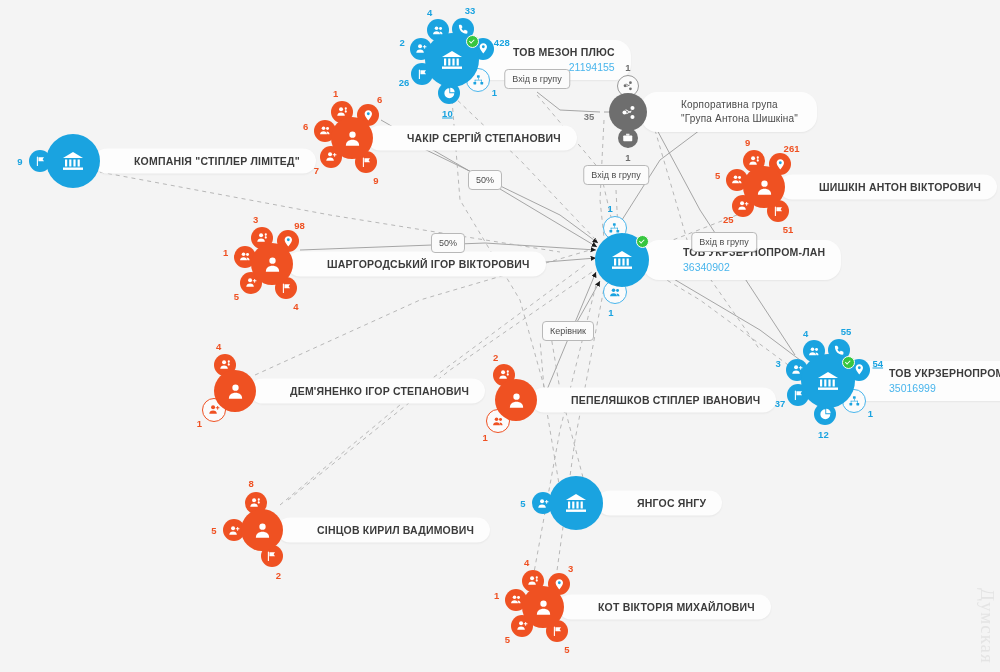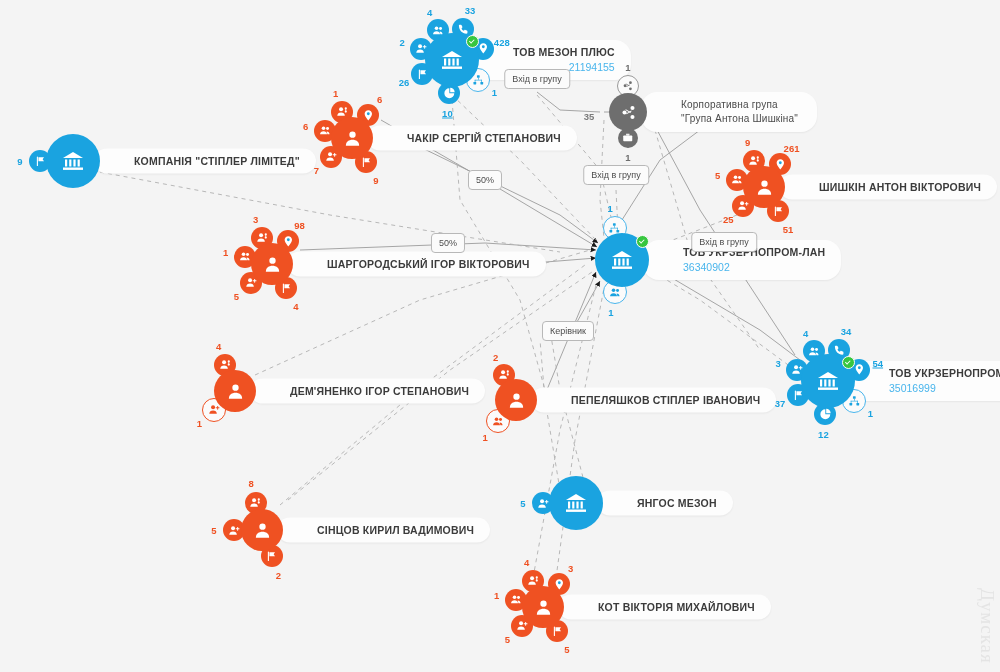--- a/index.html
+++ b/index.html
@@ -501,21 +501,21 @@
           <path d="M2 19.6c0-3.6 3-5.6 6.6-5.6s6.6 2 6.6 5.6z"></path>
           <path d="M14.6 14.4c3.2.2 5.4 2.1 5.4 5.2h-4z"></path>
         </svg>
       </div>
       <div class="satnum" style="left: calc(50% - 22.3988px); top: calc(50% - 48.0343px); color: rgb(26, 163, 224);">4</div>
       <div class="sat" style="width: 22px; height: 22px; left: calc(50% + 11.2867px); top: calc(50% - 31.0099px); background: rgb(26, 163, 224);">
         <svg width="12.649999999999999" height="12.649999999999999" viewBox="0 0 24 24" fill="#fff">
           <path d="M7.3 3.4c.8 0 1.4.5 1.7 1.2l1.1 2.7c.3.7.1 1.5-.5 2l-1.2 1c.9 2 2.5 3.6 4.5 4.5l1-1.2c.5-.6 1.3-.8 2-.5l2.7 1.1c.7.3 1.2.9 1.2 1.7v2.6c0 1-.8 1.9-1.9 1.8C9.7 19.8 4.2 14.3 3.6 5.3c-.1-1.1.8-1.9 1.8-1.9z"></path>
         </svg>
       </div>
-      <div class="satnum" style="left: calc(50% + 18.1271px); top: calc(50% - 49.8037px); color: rgb(26, 163, 224);">34</div>
+      <div class="satnum" style="left: calc(50% + 18.1271px); top: calc(50% - 49.8037px); color: rgb(26, 163, 224);">55</div>
       <div class="sat" style="width: 22px; height: 22px; left: calc(50% + 31.0099px); top: calc(50% - 11.2867px); background: rgb(26, 163, 224);">
         <svg width="12.649999999999999" height="12.649999999999999" viewBox="0 0 24 24" fill="#fff">
           <path d="M12 2.2c-3.9 0-7 3.1-7 7 0 5.2 7 12.6 7 12.6s7-7.4 7-12.6c0-3.9-3.1-7-7-7z"></path>
           <circle cx="12" cy="9.1" r="2.7" fill="#1aa3e0"></circle>
         </svg>
       </div>
       <div class="satnum" style="left: calc(50% + 49.8037px); top: calc(50% - 18.1271px); color: rgb(26, 163, 224); text-decoration: underline;">54</div>
       <div class="pill" style="left: 21px;">
         <div class="tl">ТОВ УКРЗЕРНОПРОМ АГРО</div>
         <div class="sub">35016999</div>
@@ -633,21 +633,21 @@
       <div class="sat" style="width: 22px; height: 22px; left: calc(50% - 33px); top: calc(50% - 4.04133e-15px); background: rgb(26, 163, 224);">
         <svg width="12.649999999999999" height="12.649999999999999" viewBox="0 0 24 24" fill="#fff">
           <circle cx="9.6" cy="8" r="3.8"></circle>
           <path d="M2.4 20.4c0-4 3.2-6.3 7.2-6.3s7.2 2.3 7.2 6.3z"></path>
           <rect x="17.4" y="5.6" width="1.9" height="7" rx=".6"></rect>
           <rect x="14.8" y="8.2" width="7" height="1.9" rx=".6"></rect>
         </svg>
       </div>
       <div class="satnum" style="left: calc(50% - 53px); top: calc(50% - 6.49063e-15px); color: rgb(26, 163, 224);">5</div>
       <div class="pill" style="left: 21px;">
-        <div class="tl">ЯНГОС МЕЗОН</div>
+        <div class="tl">ЯНГОС ЯНГУ</div>
       </div>
       <div class="hub" style="width: 54px; height: 54px; background: rgb(26, 163, 224);">
         <svg width="24" height="24" viewBox="0 0 24 24" fill="#fff">
           <path d="M12 3 L22 9 L2 9 Z"></path>
           <rect x="4" y="10.5" width="2.2" height="7"></rect>
           <rect x="8.2" y="10.5" width="2.2" height="7"></rect>
           <rect x="12.4" y="10.5" width="2.2" height="7"></rect>
           <rect x="16.6" y="10.5" width="2.2" height="7"></rect>
           <rect x="2" y="18.5" width="20" height="2.4"></rect>
         </svg>

